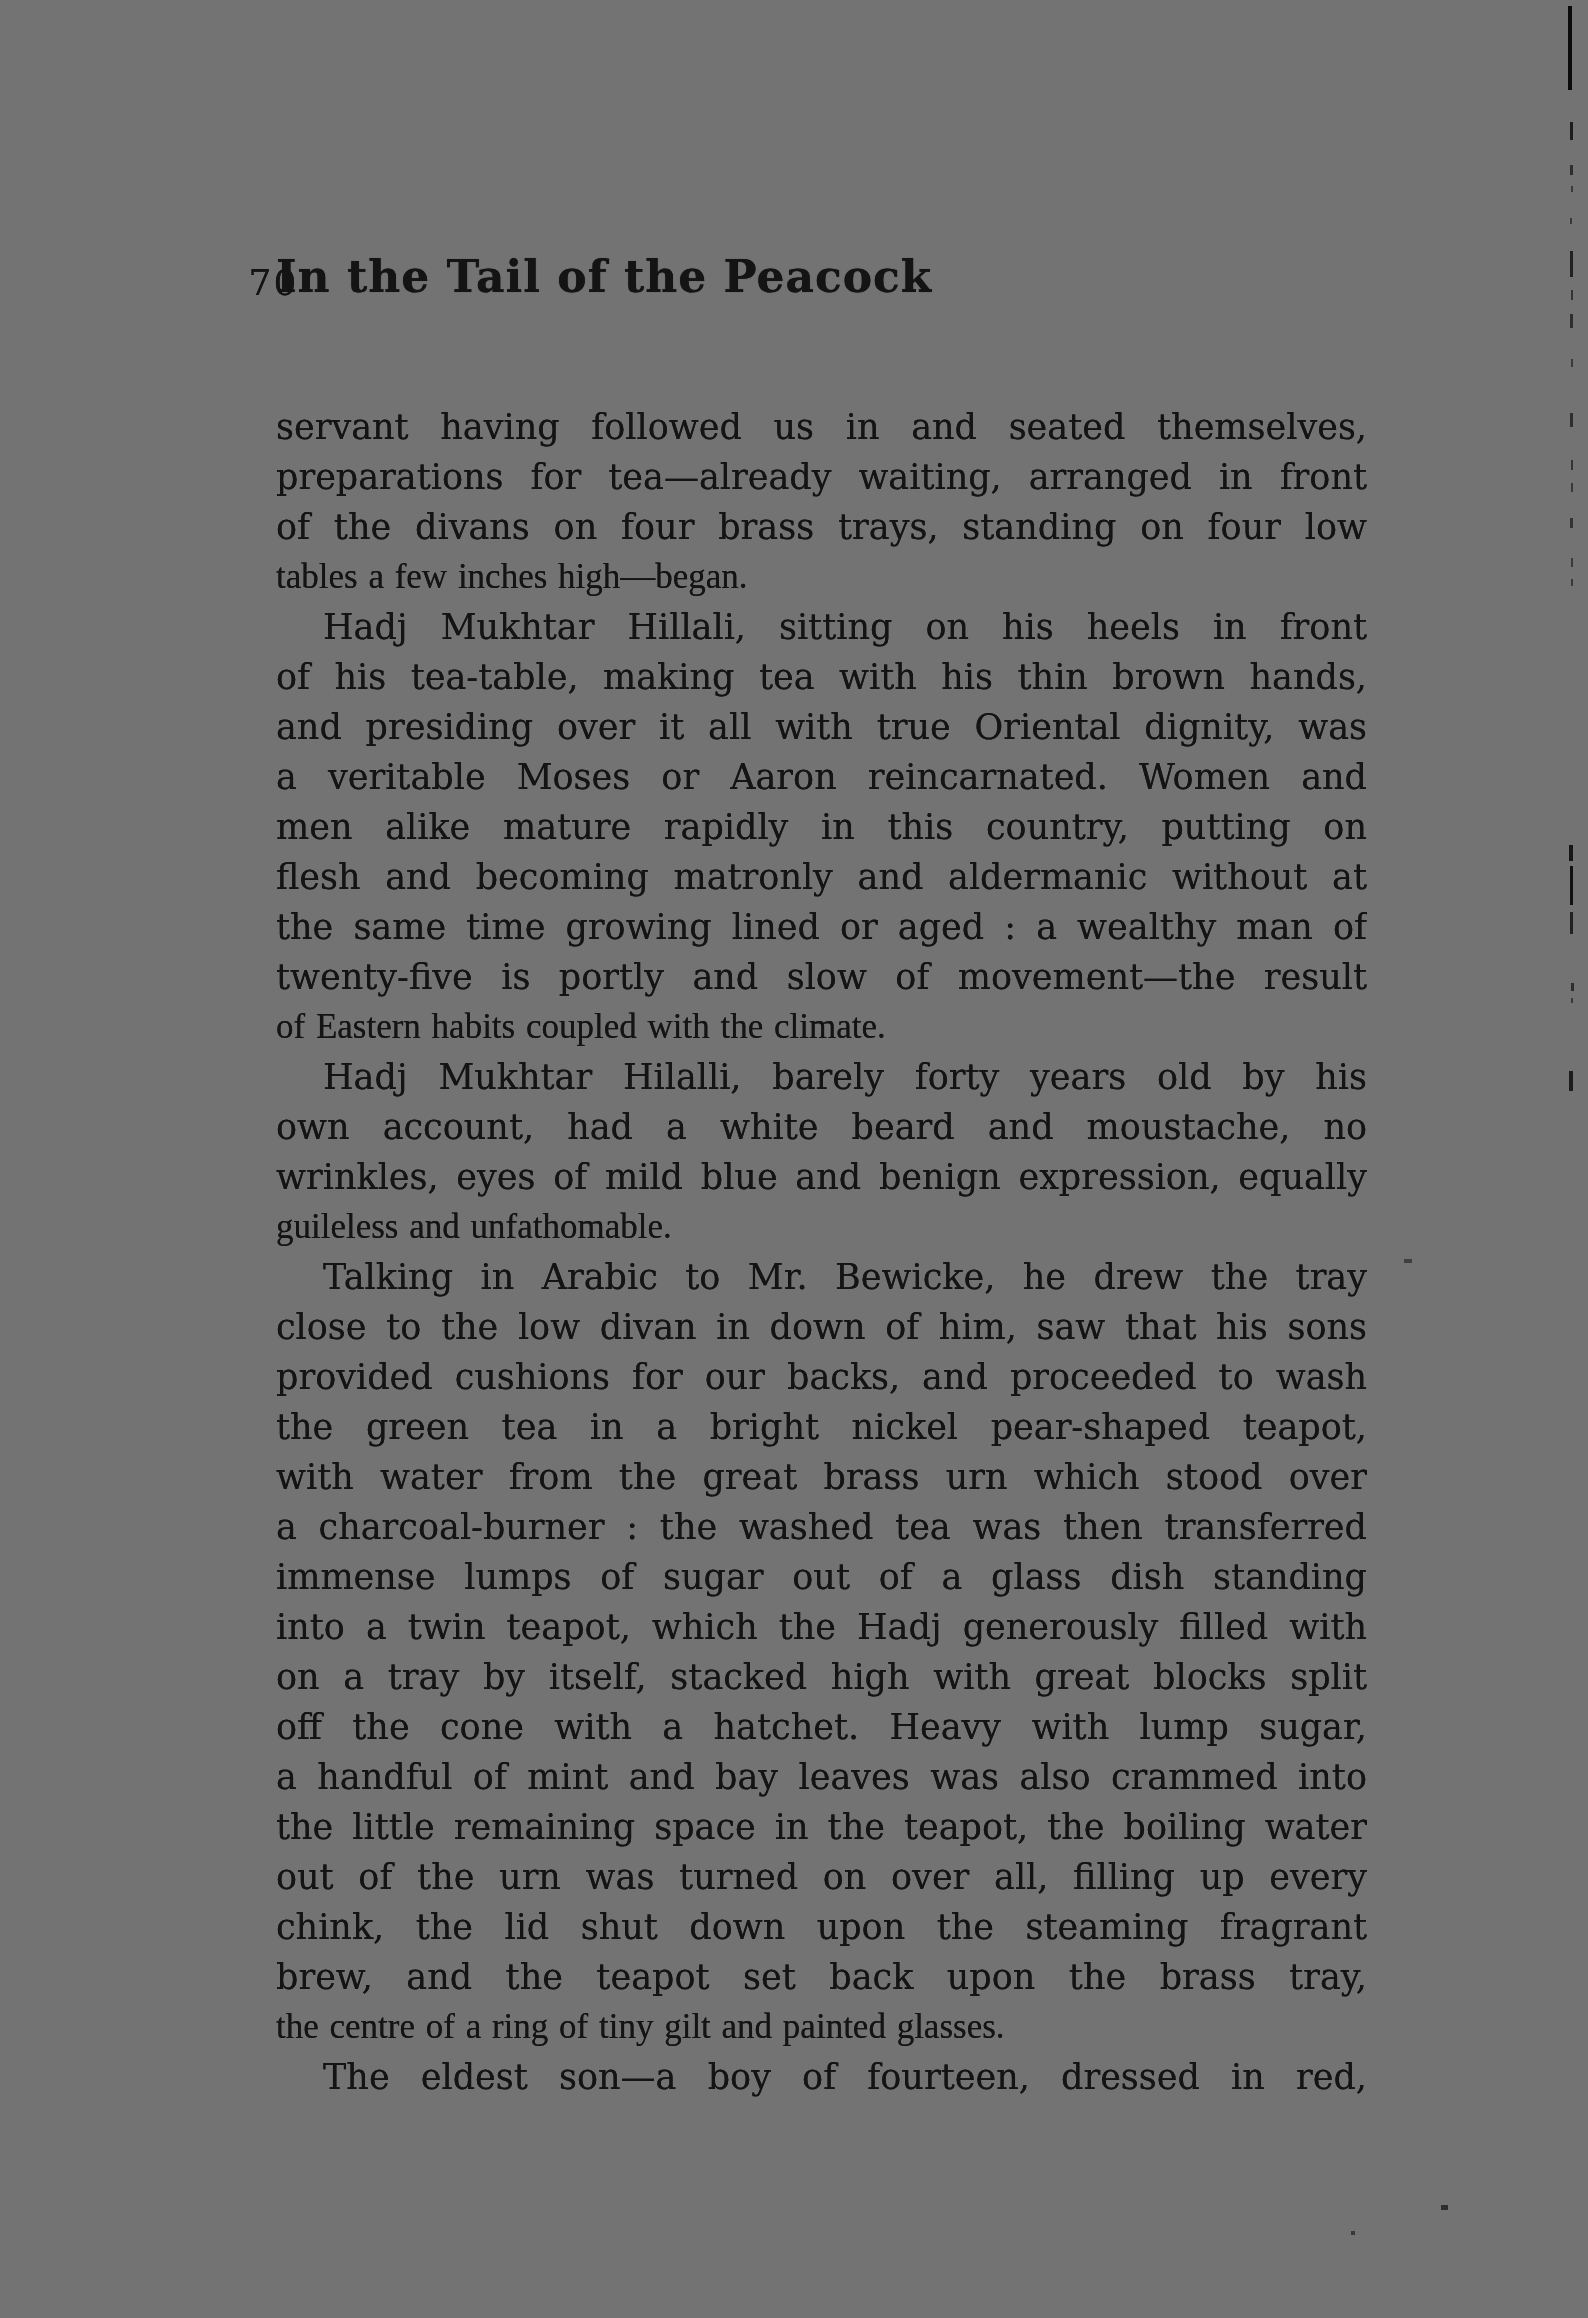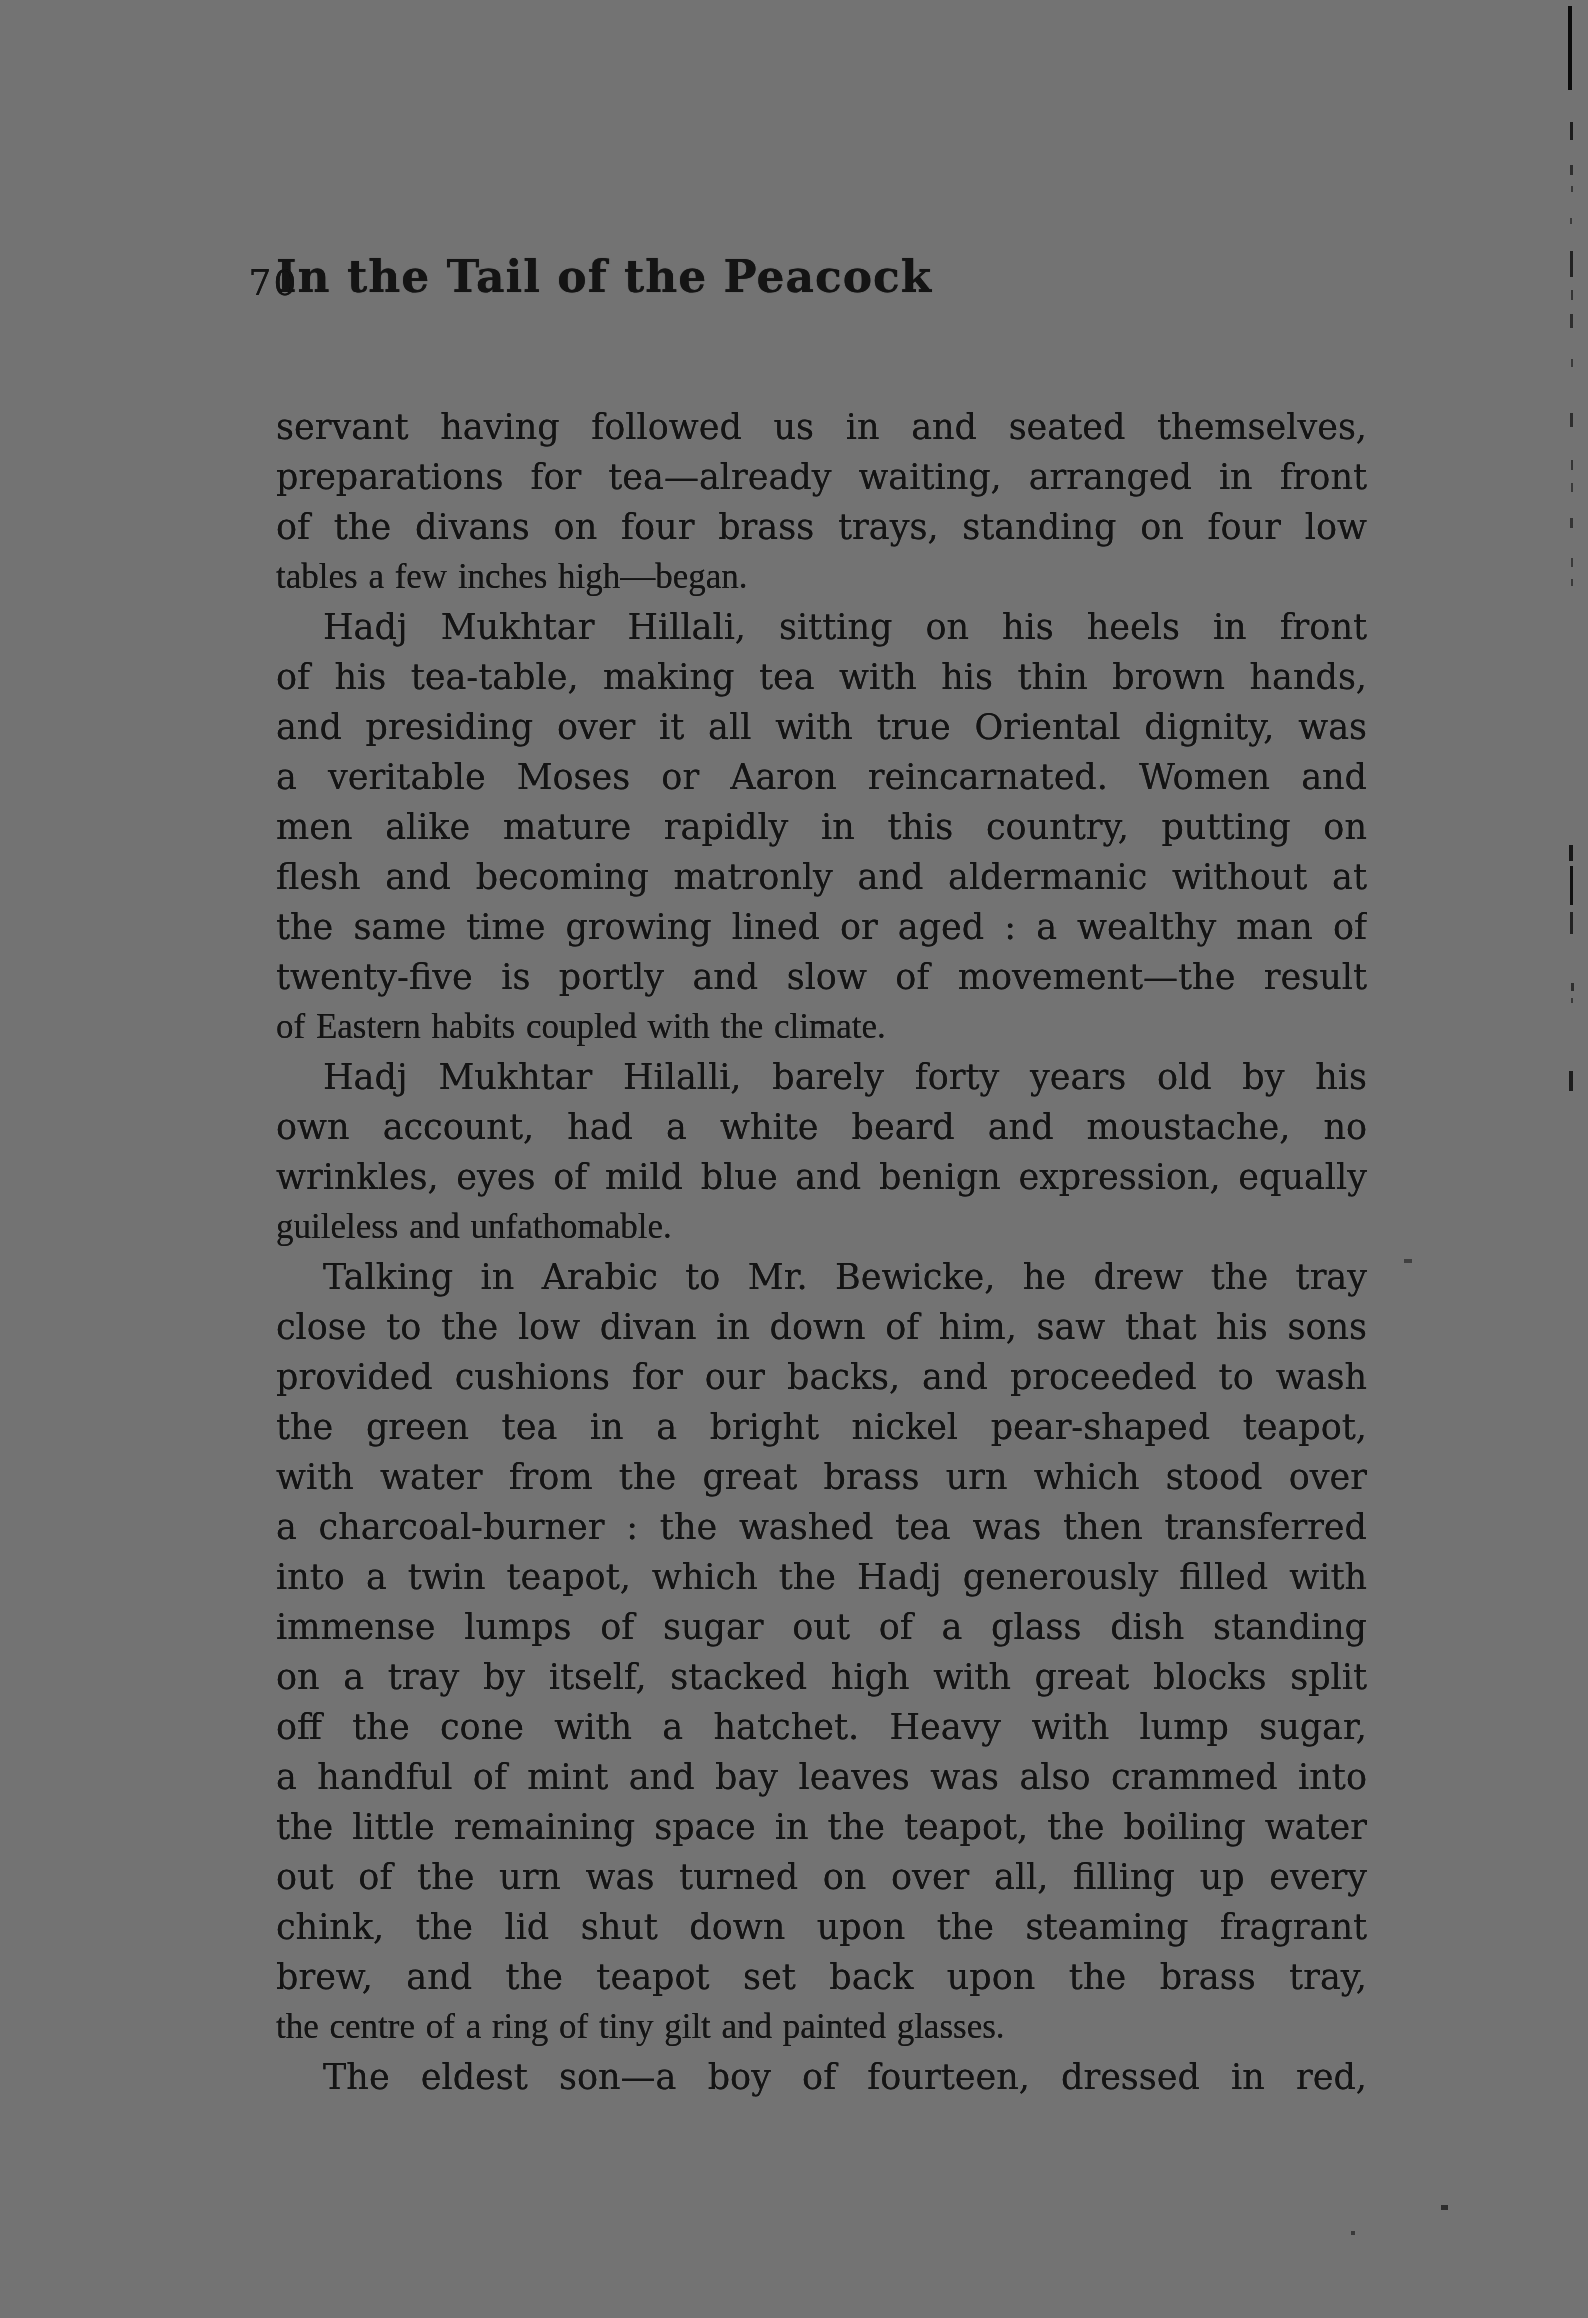--- a/index.html
+++ b/index.html
@@ -94,22 +94,22 @@
       <div class="line indent">Hadj Mukhtar Hilalli, barely forty years old by his</div>
       <div class="line">own account, had a white beard and moustache, no</div>
       <div class="line">wrinkles, eyes of mild blue and benign expression, equally</div>
       <div class="line last">guileless and unfathomable.</div>
       <div class="line indent">Talking in Arabic to Mr. Bewicke, he drew the tray</div>
       <div class="line">close to the low divan in down of him, saw that his sons</div>
       <div class="line">provided cushions for our backs, and proceeded to wash</div>
       <div class="line">the green tea in a bright nickel pear-shaped teapot,</div>
       <div class="line">with water from the great brass urn which stood over</div>
       <div class="line">a charcoal-burner : the washed tea was then transferred</div>
+      <div class="line">immense lumps of sugar out of a glass dish standing</div>
       <div class="line">into a twin teapot, which the Hadj generously filled with</div>
-      <div class="line">immense lumps of sugar out of a glass dish standing</div>
       <div class="line">on a tray by itself, stacked high with great blocks split</div>
       <div class="line">off the cone with a hatchet.  Heavy with lump sugar,</div>
       <div class="line">a handful of mint and bay leaves was also crammed into</div>
       <div class="line">the little remaining space in the teapot, the boiling water</div>
       <div class="line">out of the urn was turned on over all, filling up every</div>
       <div class="line">chink, the lid shut down upon the steaming fragrant</div>
       <div class="line">brew, and the teapot set back upon the brass tray,</div>
       <div class="line last">the centre of a ring of tiny gilt and painted glasses.</div>
       <div class="line indent">The eldest son—a boy of fourteen, dressed in red,</div>
     </div>

